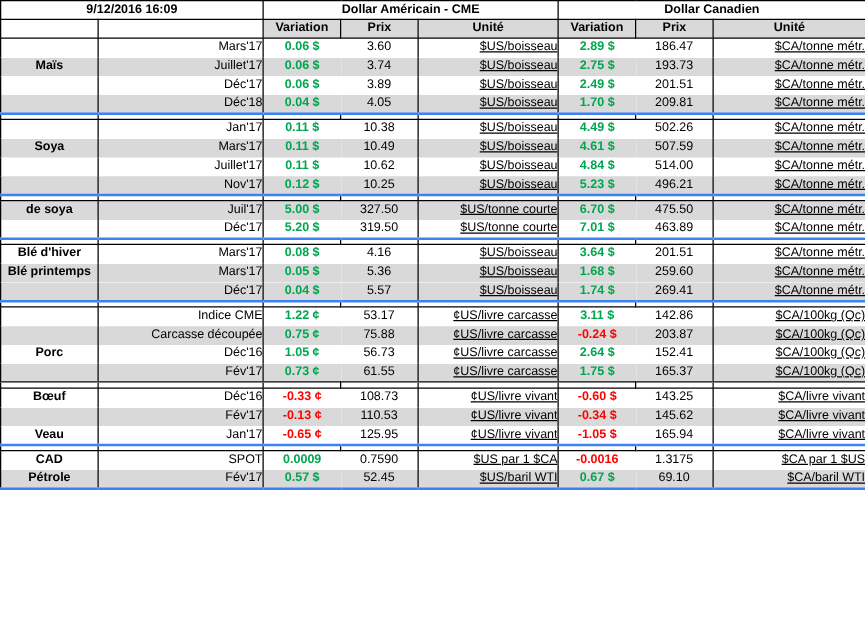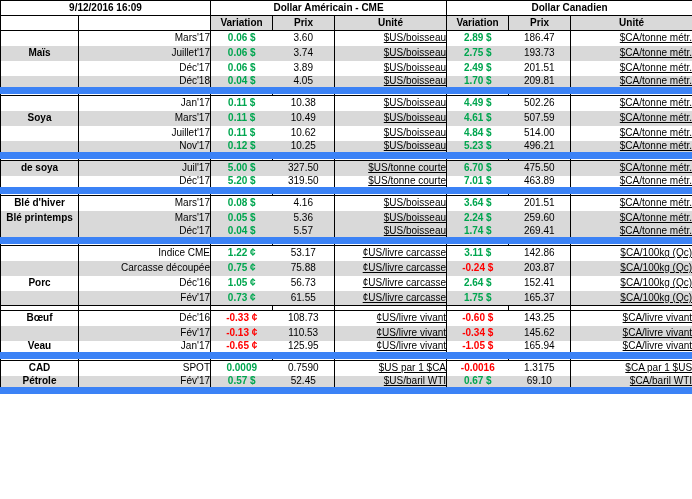--- a/index.html
+++ b/index.html
@@ -121,21 +121,21 @@
   tr.sep td {
     height: 5px;
     background: #ffffff;
     border-left: 1px solid #000000;
     border-right: 1px solid #000000;
     border-top: 1px solid #000000;
     border-bottom: 1px solid #000000;
   }
 
   tr.grpstart td { border-top: 1px solid #000000; }
-  tr.grpend td { border-bottom: 7px solid #3b82f6; }
+  tr.grpend td { border-bottom: 2px solid #3b82f6; }
 </style>
 </head>
 <body>
 
 <div id="sheet">
   <table class="grid">
     <colgroup>
       <col class="c-label">
         <col class="c-term">
       <col class="c-var1">
@@ -302,21 +302,21 @@
           <td class="num"><span class="up">3.64 $</span></td>
           <td class="prix">201.51</td>
           <td class="unit last">$CA/tonne métr.</td>
         </tr>
         <tr>
           <td class="lbl shade">Blé printemps</td>
           <td class="term shade">Mars'17</td>
           <td class="num shade"><span class="up">0.05 $</span></td>
           <td class="prix shade">5.36</td>
           <td class="unit shade">$US/boisseau</td>
-          <td class="num shade"><span class="up">2.24 $</span></td>
+          <td class="num shade"><span class="up">1.68 $</span></td>
           <td class="prix shade">259.60</td>
           <td class="unit shade last">$CA/tonne métr.</td>
         </tr>
         <tr class=" grpend">
           <td class="lbl shade"></td>
           <td class="term shade">Déc'17</td>
           <td class="num shade"><span class="up">0.04 $</span></td>
           <td class="prix shade">5.57</td>
           <td class="unit shade">$US/boisseau</td>
           <td class="num shade"><span class="up">1.74 $</span></td>

